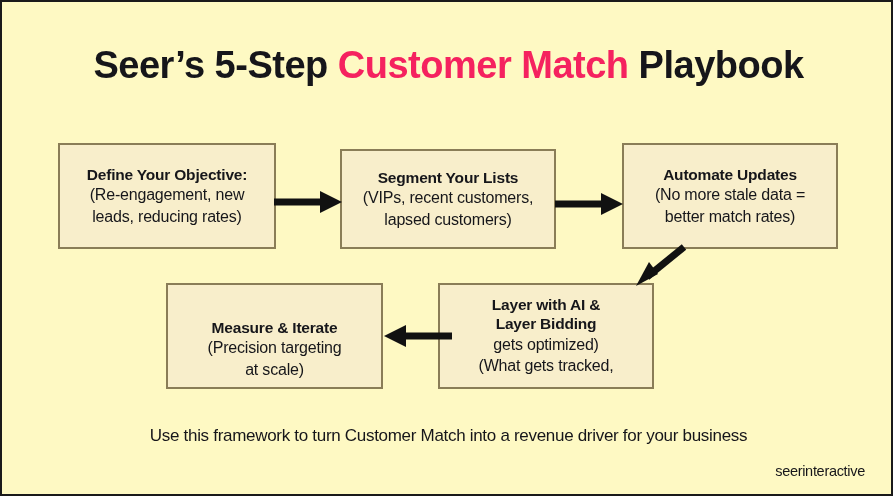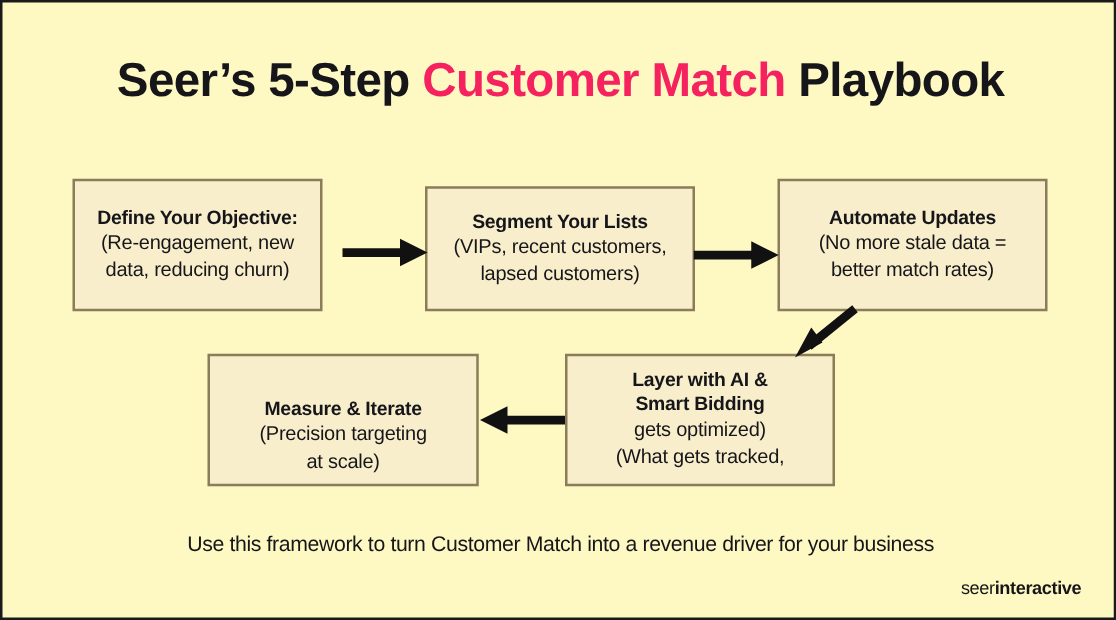--- a/index.html
+++ b/index.html
@@ -56,24 +56,24 @@
     letter-spacing: -0.2px;
   }
   .step-sub {
     font-size: 16px;
     font-weight: 400;
     line-height: 1.3;
     letter-spacing: -0.2px;
     margin-top: 1px;
   }
 
-  #box-1 { left: 56px;  top: 141px; width: 200px; height: 106px; }
+  #box-1 { left: 56px;  top: 141px; width: 218px; height: 106px; }
   #box-2 { left: 338px; top: 147px; width: 216px; height: 100px; }
   #box-3 { left: 620px; top: 141px; width: 216px; height: 106px; }
-  #box-4 { left: 450px; top: 281px; width: 216px; height: 106px; }
+  #box-4 { left: 436px; top: 281px; width: 216px; height: 106px; }
   #box-5 { left: 164px; top: 281px; width: 217px; height: 106px; justify-content: flex-end; }
 
   
   .arrow-svg {
     position: absolute;
     overflow: visible;
   }
   #arrow-1 { left: 272px; top: 180px; }
   #arrow-2 { left: 553px; top: 182px; }
   #arrow-3 { left: 628px; top: 243px; }
@@ -95,50 +95,50 @@
   #logo {
     position: absolute;
     right: 26px;
     top: 461px;
     font-size: 14.5px;
     color: #16161a;
     letter-spacing: -0.3px;
     white-space: nowrap;
   }
   #logo .logo-bold { font-weight: 400; }
-  #logo .logo-light { font-weight: 700; text-align: right; }
+  #logo .logo-light { font-weight: 400; text-align: right; }
 </style>
 </head>
 <body>
 
 <div id="canvas">
 
   <div id="title"><span>Seer’s 5-Step </span><span class="accent">Customer Match</span><span> Playbook</span></div>
 
   <div class="step-box" id="box-1">
     <div class="step-title">Define Your Objective:</div>
     <div class="step-sub">(Re-engagement, new</div>
-    <div class="step-sub">data, reducing churn)</div>
+    <div class="step-sub">leads, reducing rates)</div>
   </div>
 
   <div class="step-box" id="box-2">
     <div class="step-title">Segment Your Lists</div>
     <div class="step-sub">(VIPs, recent customers,</div>
     <div class="step-sub">lapsed customers)</div>
   </div>
 
   <div class="step-box" id="box-3">
     <div class="step-title">Automate Updates</div>
     <div class="step-sub">(No more stale data =</div>
     <div class="step-sub">better match rates)</div>
   </div>
 
   <div class="step-box" id="box-4">
     <div class="step-title">Layer with AI &amp;</div>
-    <div class="step-title">Smart Bidding</div>
+    <div class="step-title">Layer Bidding</div>
     <div class="step-sub">gets optimized)</div>
     <div class="step-sub">(What gets tracked,</div>
   </div>
 
   <div class="step-box" id="box-5">
     <div class="step-title">Measure &amp; Iterate</div>
     <div class="step-sub">(Precision targeting</div>
     <div class="step-sub">at scale)</div>
   </div>
 

